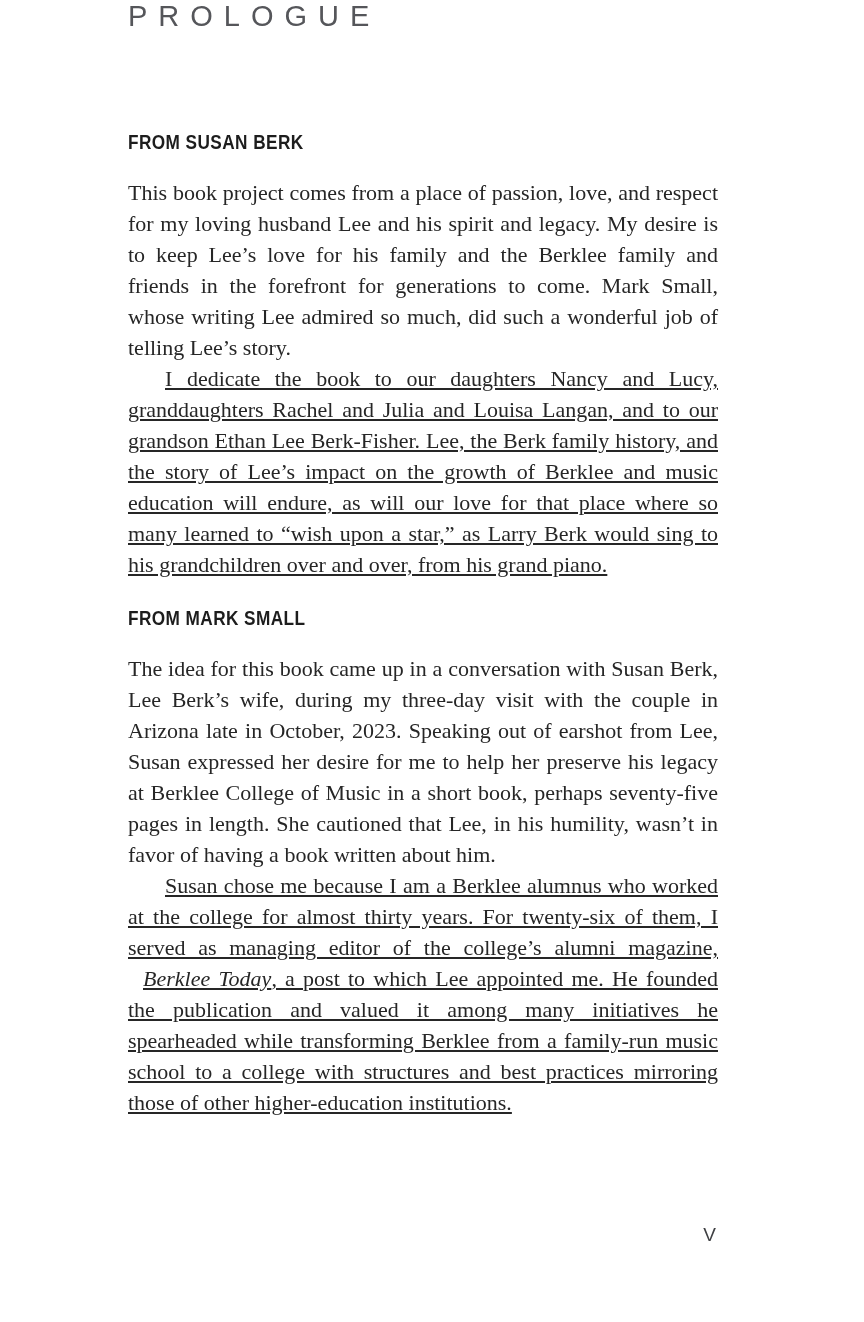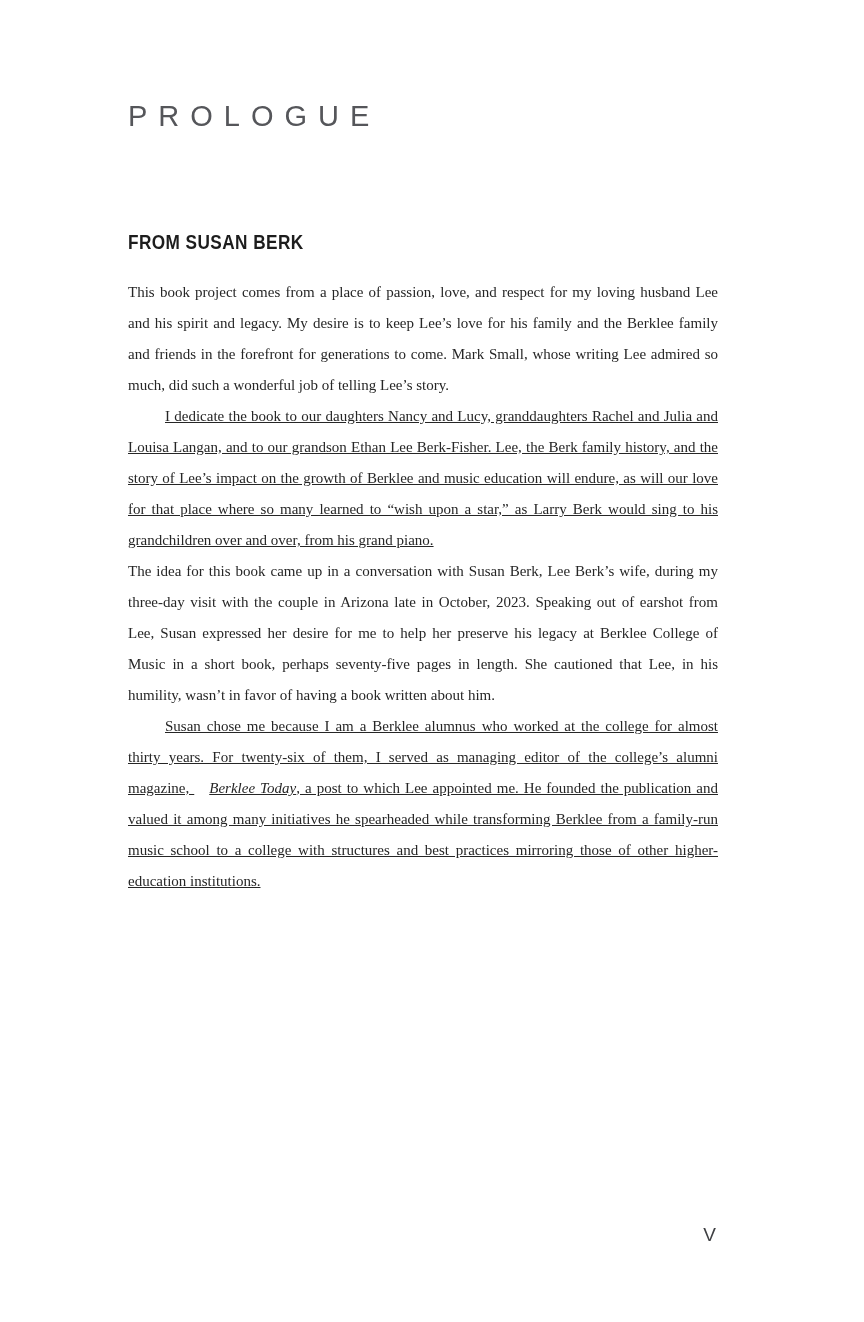--- a/index.html
+++ b/index.html
@@ -9,21 +9,20 @@
     background:var(--bg,#ffffff);
     position:relative;
     overflow:hidden;
     font-family:"Liberation Serif",serif;
   }
   .content{
     position:absolute;left:128px;top:0;width:590px;
   }
   .chapter-title{
     margin:0;
-    padding-top:100px;
     font-family:"Liberation Sans",sans-serif;
     font-weight:400;
     font-size:29px;
     letter-spacing:11px;
     color:var(--title,#55565a);
   }
   .section-heading{
     margin:0 0 19px 0;
     font-family:"Liberation Sans",sans-serif;
     font-weight:700;
@@ -35,21 +34,21 @@
   .section-mark .section-heading{margin-top:22px;}
   .condensed{
     display:inline-block;
     transform:scaleX(0.86);
     transform-origin:0 50%;
     letter-spacing:0.5px;
     white-space:nowrap;
   }
   .para{
     margin:0;
-    font-size:15px;
+    font-size:22px;
     line-height:31px;
     text-align:justify;
     color:var(--body,#262626);
   }
   .para.indent{text-indent:37px;text-decoration:underline;}
   .italic{font-style:italic;margin-left:15px;}
   .folio{
     position:absolute;
     top:1224px;
     right:147px;
@@ -70,20 +69,21 @@
 
     <section class="section section-susan">
       <h2 class="section-heading"><span class="condensed">FROM SUSAN BERK</span></h2>
       <div class="paragraphs">
           <p class="para"><span>This book project comes from a place of passion, love, and respect for my loving husband Lee and his spirit and legacy. My desire is to keep Lee’s love for his family and the Berklee family and friends in the forefront for generations to come. Mark Small, whose writing Lee admired so much, did such a wonderful job of telling Lee’s story.</span></p>
           <p class="para indent"><span>I dedicate the book to our daughters Nancy and Lucy, granddaughters Rachel and Julia and Louisa Langan, and to our grandson Ethan Lee Berk-Fisher. Lee, the Berk family history, and the story of Lee’s impact on the growth of Berklee and music education will endure, as will our love for that place where so many learned to “wish upon a star,” as Larry Berk would sing to his grandchildren over and over, from his grand piano.</span></p>
         </div>
     </section>
 
     <section class="section section-mark">
+      <h2 class="section-heading"><span class="condensed">FROM MARK SMALL</span></h2>
       <div class="paragraphs">
           <p class="para"><span>The idea for this book came up in a conversation with Susan Berk, Lee Berk’s wife, during my three-day visit with the couple in Arizona late in October, 2023. Speaking out of earshot from Lee, Susan expressed her desire for me to help her preserve his legacy at Berklee College of Music in a short book, perhaps seventy-five pages in length. She cautioned that Lee, in his humility, wasn’t in favor of having a book written about him.</span></p>
           <p class="para indent"><span>Susan chose me because I am a Berklee alumnus who worked at the college for almost thirty years. For twenty-six of them, I served as managing editor of the college’s alumni magazine, </span><span class="italic">Berklee Today</span><span>, a post to which Lee appointed me. He founded the publication and valued it among many initiatives he spearheaded while transforming Berklee from a family-run music school to a college with structures and best practices mirroring those of other higher-education institutions.</span></p>
         </div>
     </section>
 
   </div>
 
   <div class="folio">V</div>
 </div>

